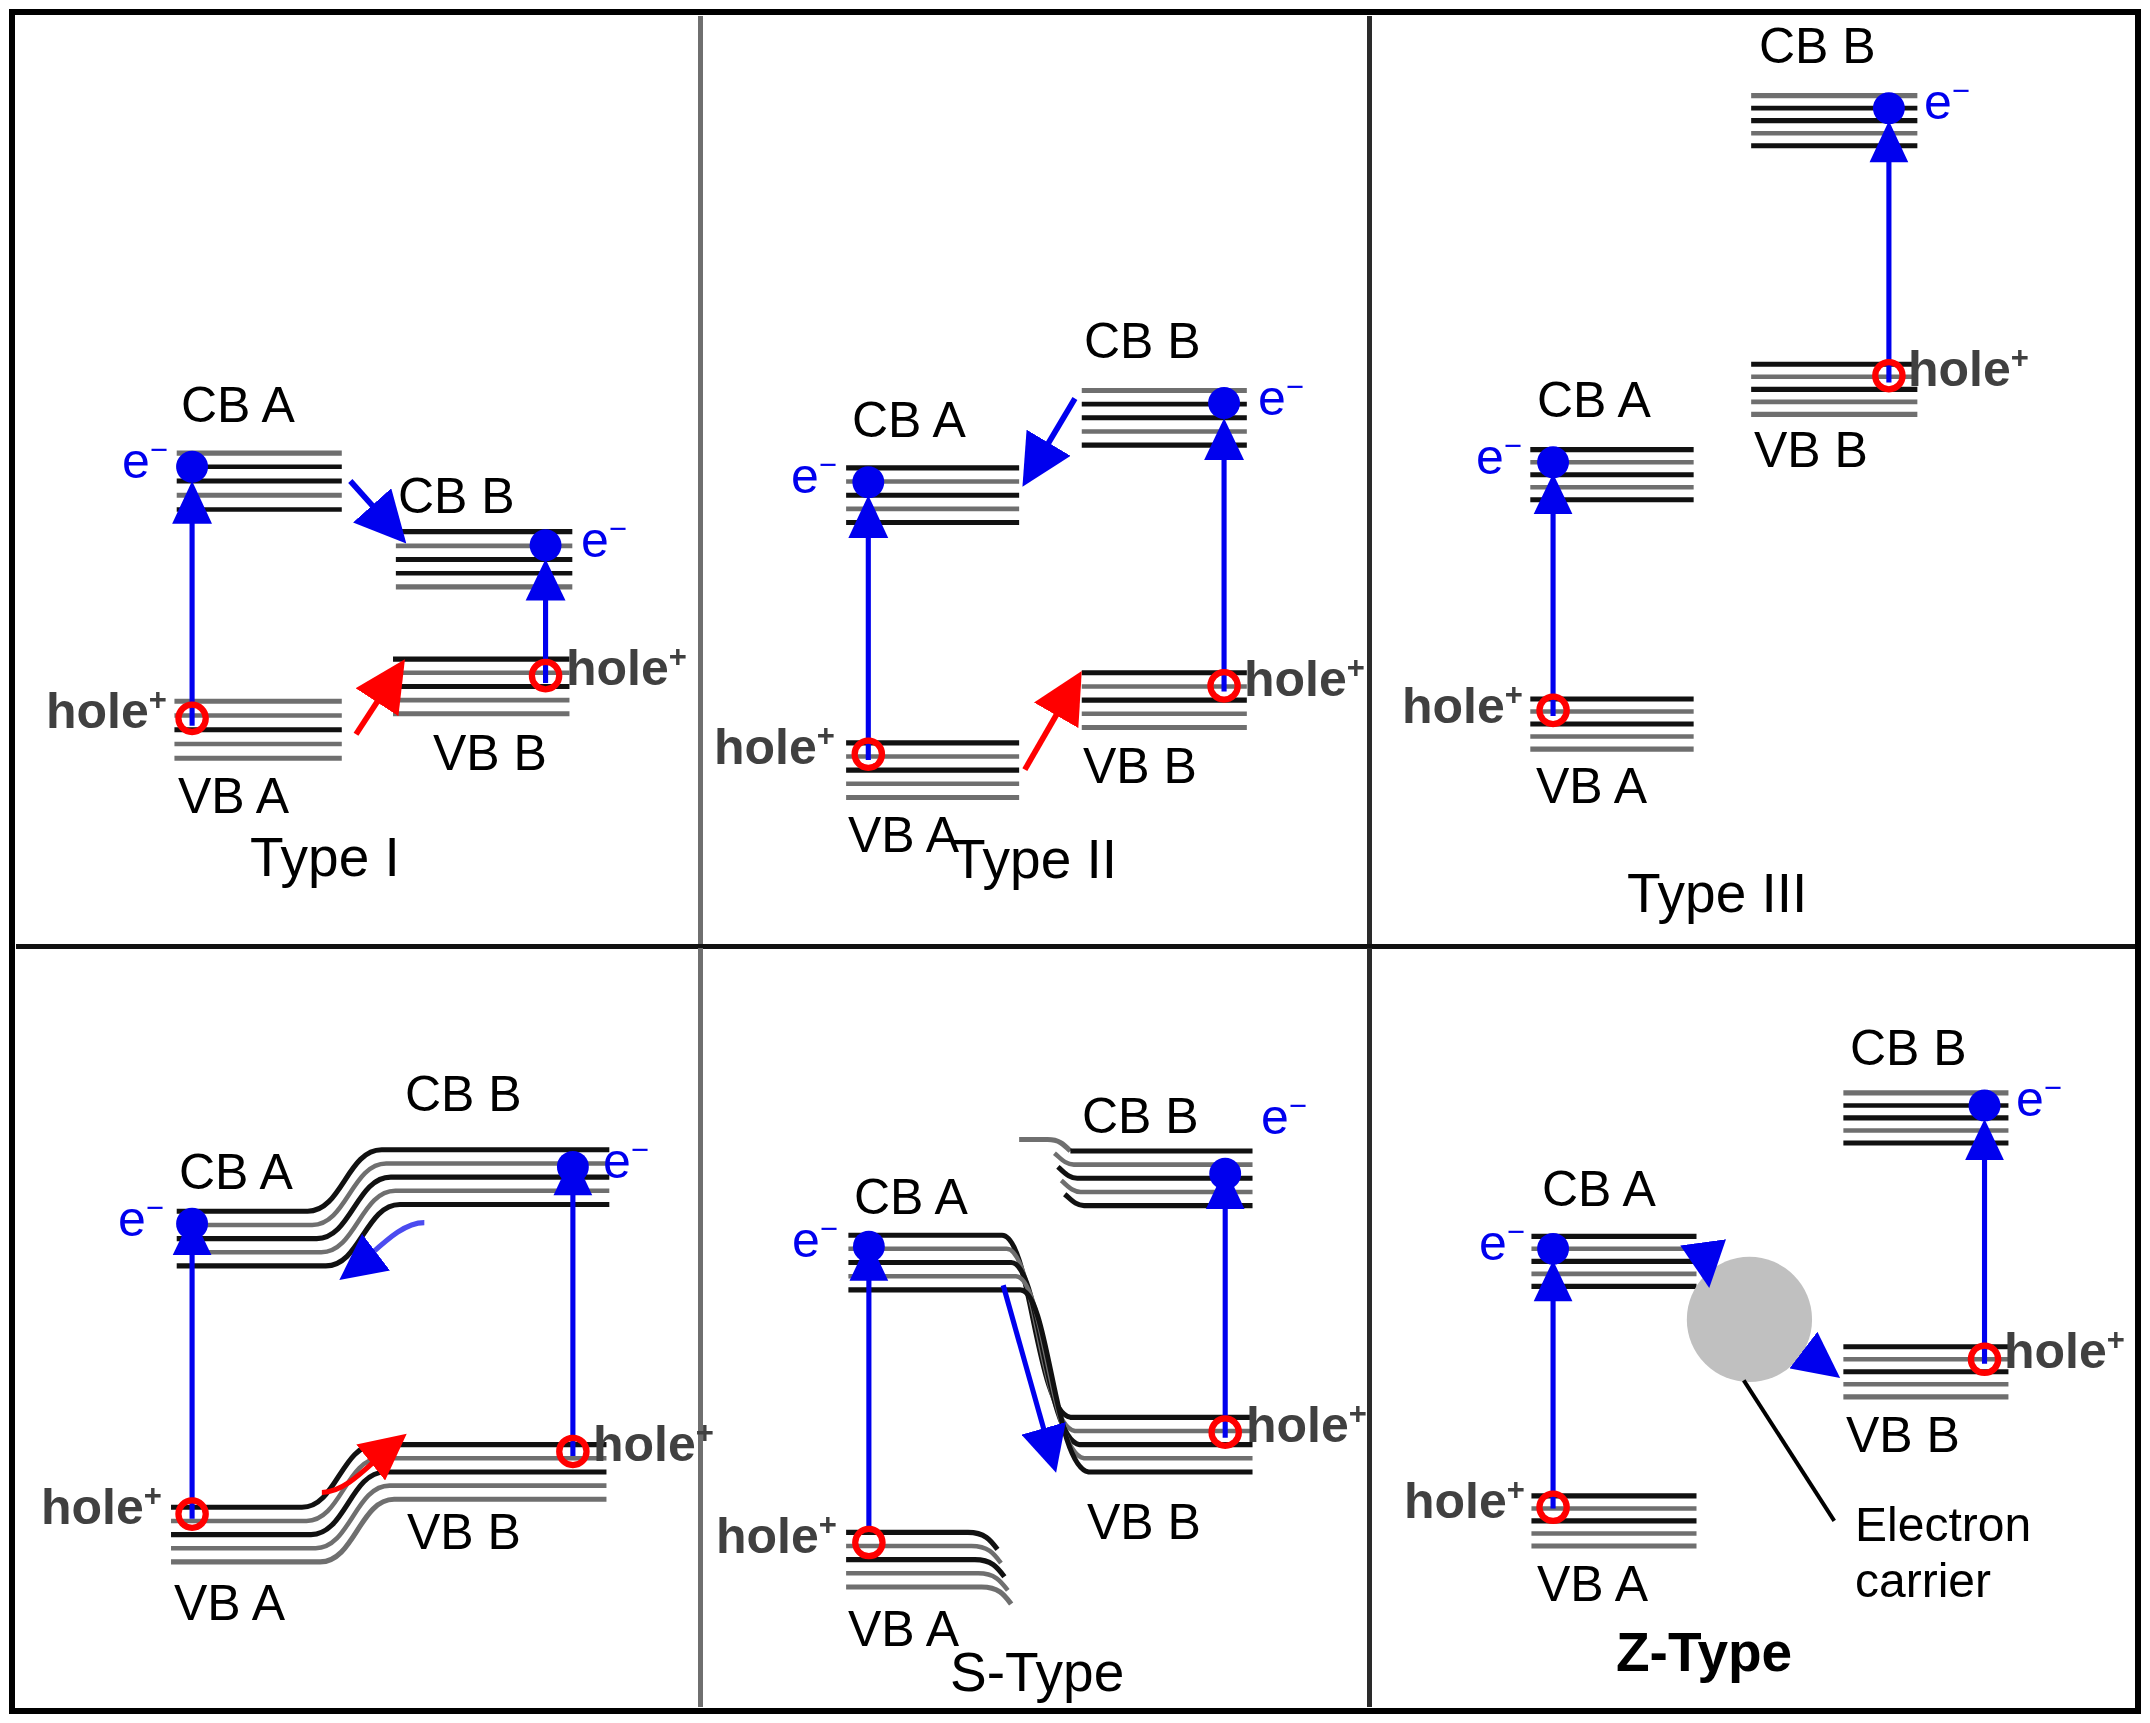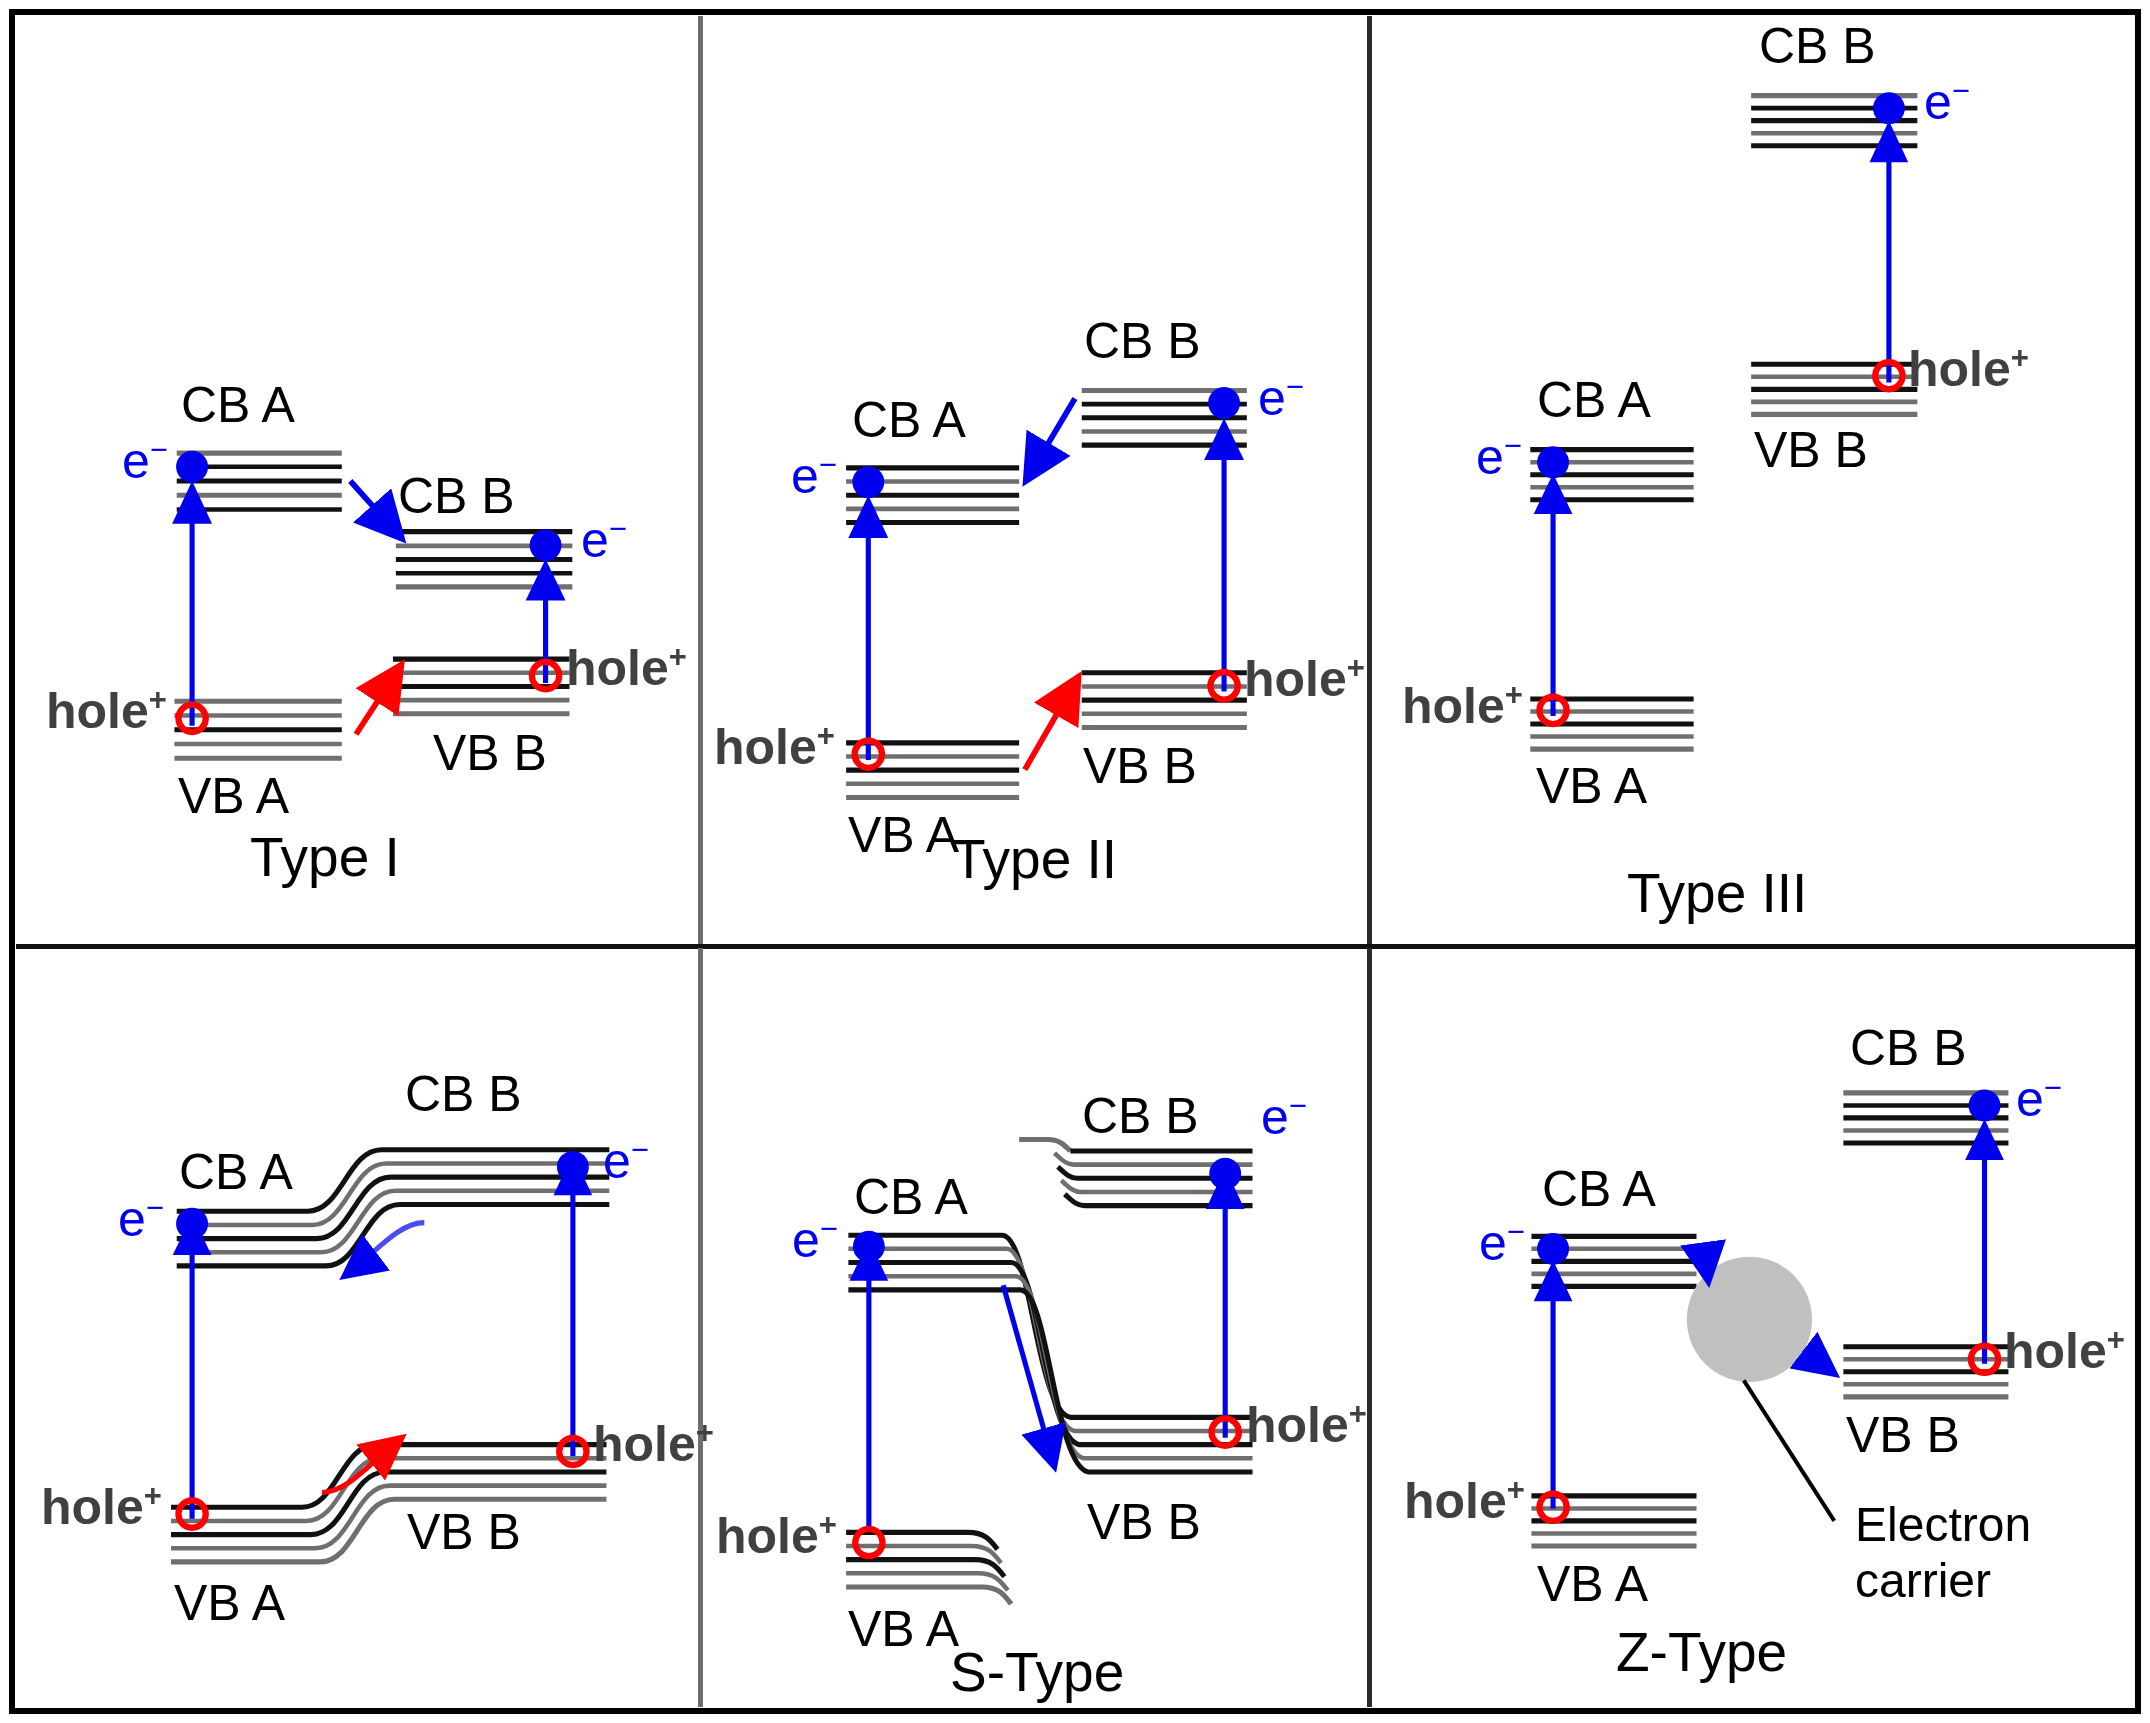--- a/index.html
+++ b/index.html
@@ -415,16 +415,16 @@
   <div class="band-label" style="left:1542px; top:1160px;">CB A</div>
   <div class="band-label" style="left:1537px; top:1555px;">VB A</div>
   <div class="band-label" style="left:1850px; top:1019px;">CB B</div>
   <div class="band-label" style="left:1846px; top:1406px;">VB B</div>
   <div class="carrier-label electron" style="left:1479px; top:1214px;"><span>e</span><sup>−</sup></div>
   <div class="carrier-label electron" style="left:2016px; top:1070px;"><span>e</span><sup>−</sup></div>
   <div class="carrier-label hole" style="left:1404px; top:1472px;"><span>hole</span><sup>+</sup></div>
   <div class="carrier-label hole" style="left:2004px; top:1322px;"><span>hole</span><sup>+</sup></div>
   <div class="note-label" style="left:1855px; top:1497px;">Electron
 carrier</div>
-  <div class="panel-title" style="left:1616px; top:1620px;">Z-Type</div>
+  <div class="panel-title" style="left:1616px; top:1620px;font-weight:bold;">Z-Type</div>
 
 </div>
 
 
 </body></html>

